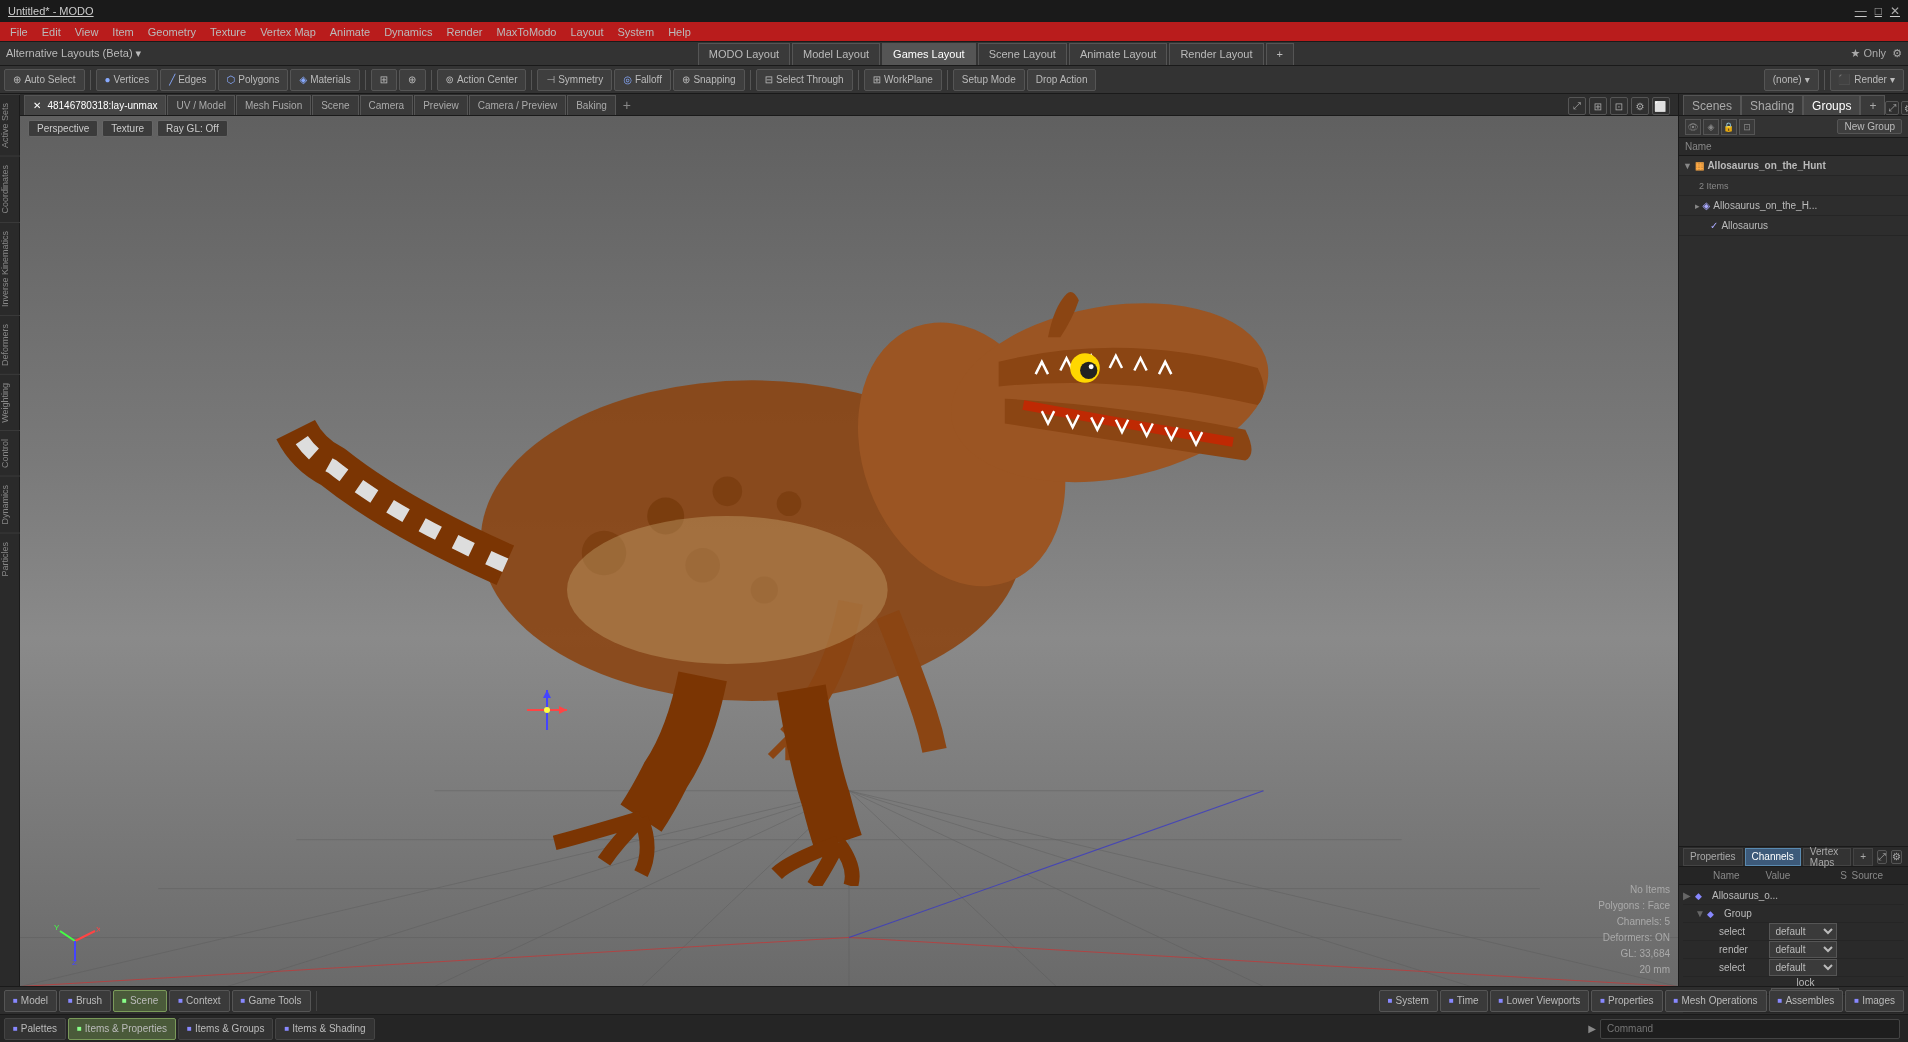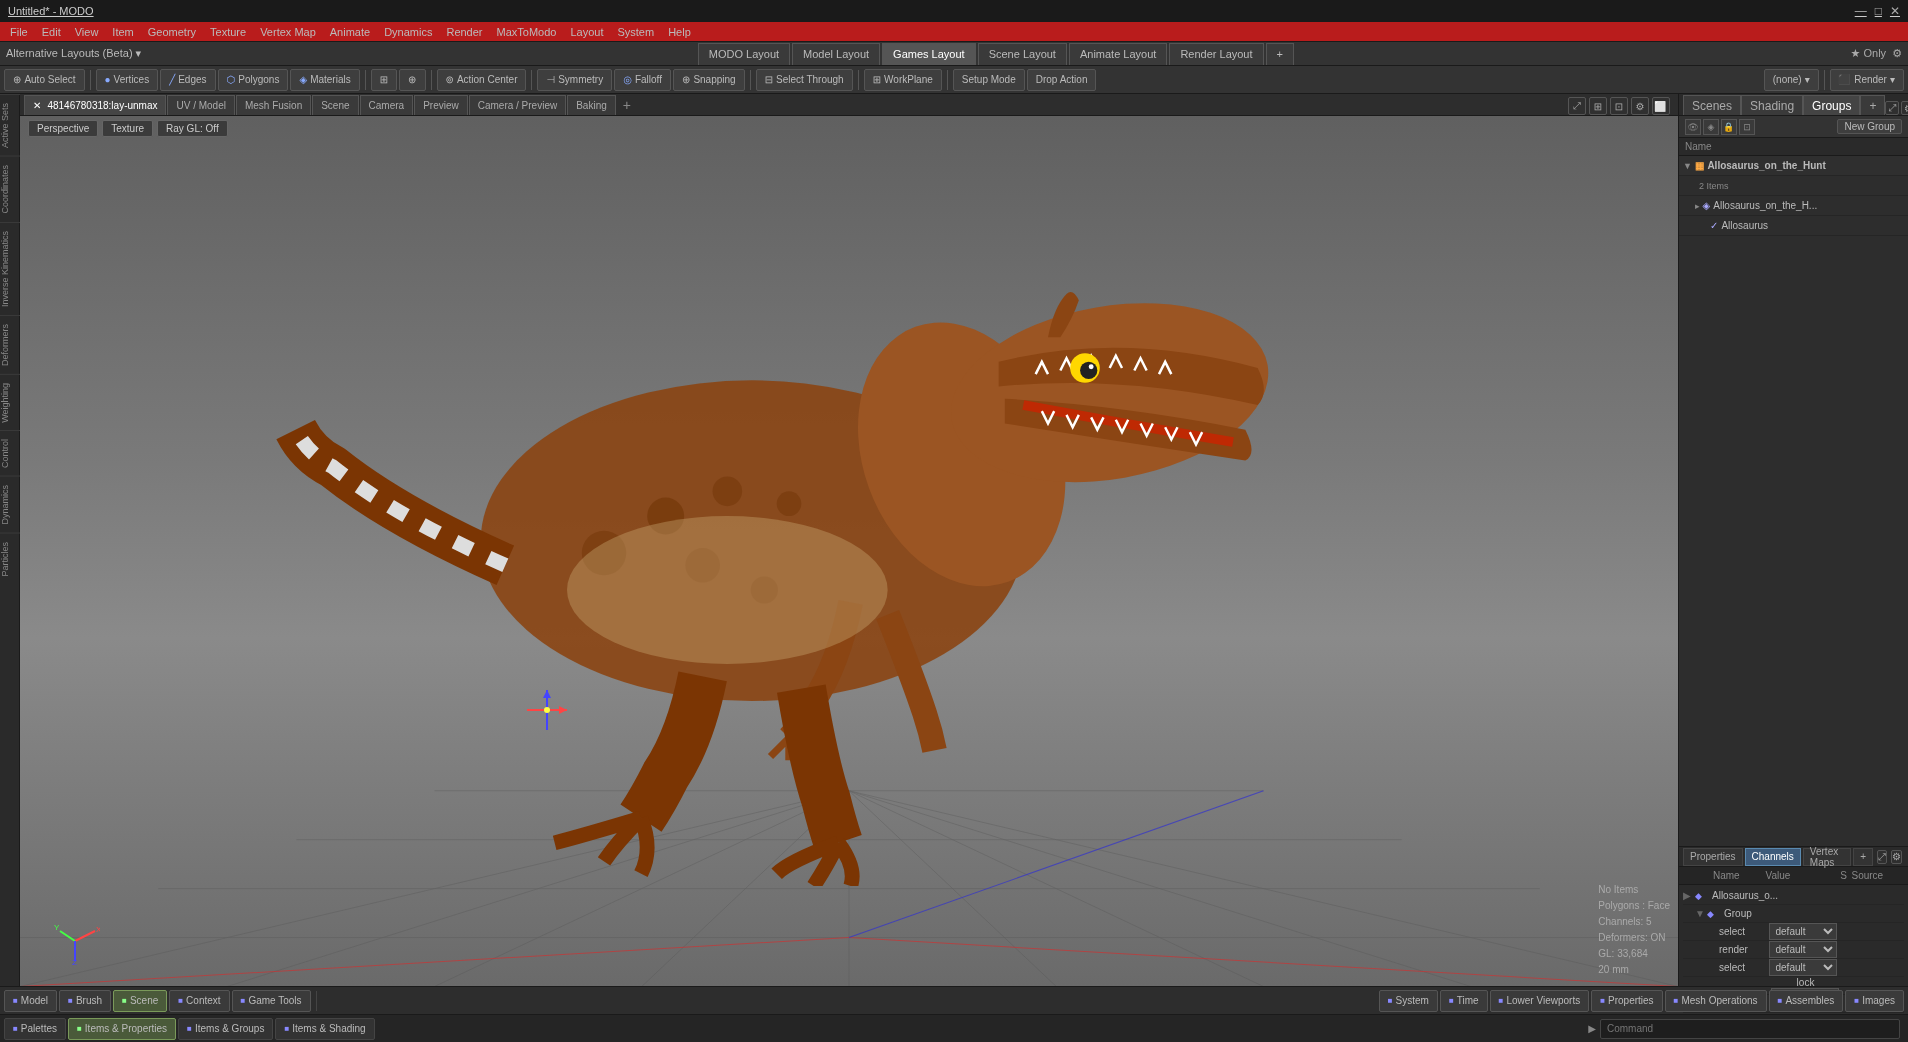--- a/index.html
+++ b/index.html
@@ -243,20 +243,21 @@
       left: 30px;
       width: 40px;
       height: 40px;
     }
 
     
     .vp-info {
       position: absolute;
       bottom: 8px;
       right: 8px;
+      text-align: right;
       color: #aaa;
       font-size: 10px;
       line-height: 1.6;
     }
 
     
     .dino-container {
       position: absolute;
       top: 30px;
       left: 80px;

